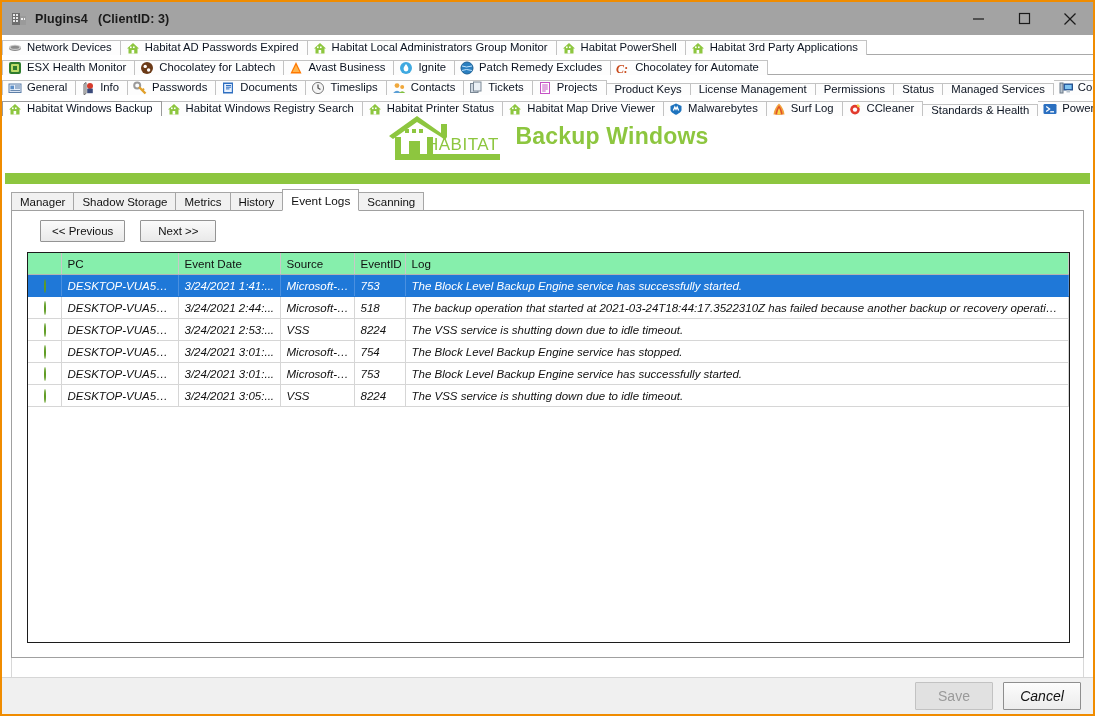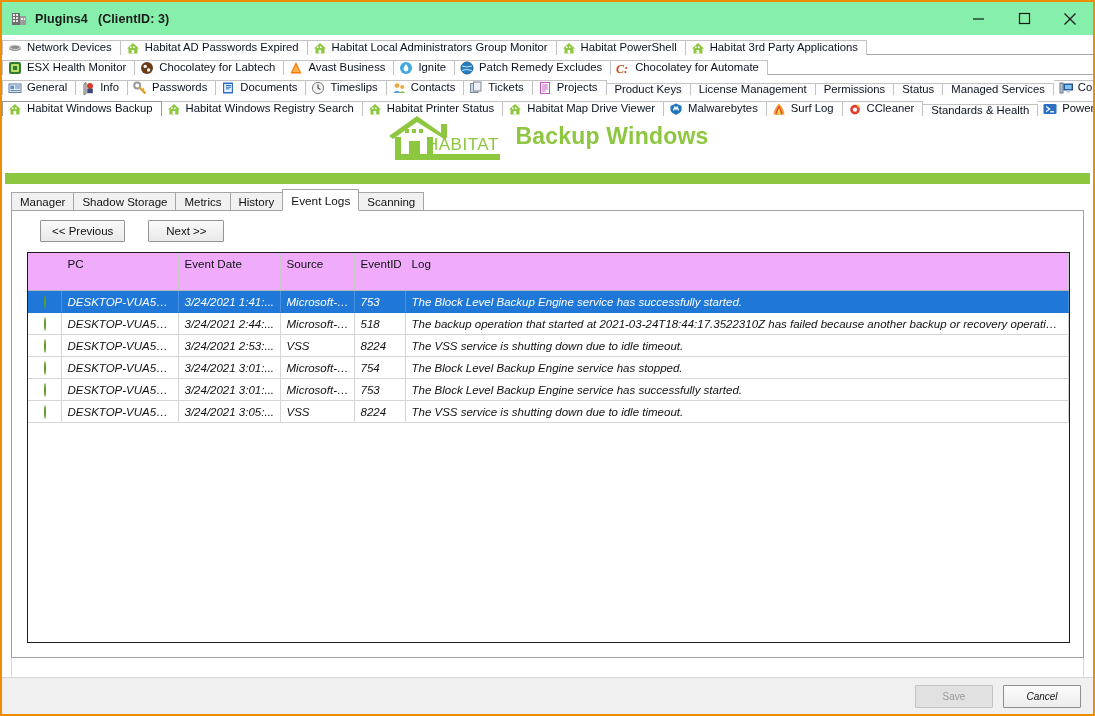--- a/index.html
+++ b/index.html
@@ -13,21 +13,21 @@
     width: 1095px;
     height: 716px;
     background: #ffffff;
     border: 2px solid #f08c00;
     overflow: hidden;
   }
 
   
   .titlebar {
     height: 33px;
-    background: #86efac;
+    background: #a3a3a3;
     display: flex;
     align-items: center;
     padding-left: 9px;
     position: relative;
   }
   .title-icon {
     width: 16px; height: 16px;
     margin-right: 8px;
     flex: 0 0 auto;
   }
@@ -176,21 +176,21 @@
     display: flex;
     align-items: center;
     justify-content: space-between;
     padding: 9px 12px 6px 28px;
   }
   .viewing {
     color: #8dc63f;
     font-weight: bold;
     font-size: 13px;
   }
-  .navbtns { display: flex; gap: 23px; }
+  .navbtns { display: flex; gap: 15px; }
   .btn {
     font-size: 11.5px;
     color: #111;
     background: linear-gradient(#fafafa, #e9e9e9);
     border: 1px solid #949494;
     padding: 4px 11px;
     min-width: 76px;
     text-align: center;
     border-radius: 1px;
   }
@@ -204,26 +204,26 @@
     overflow: hidden;
   }
   table.grid {
     width: 100%;
     border-collapse: collapse;
     table-layout: fixed;
     font-size: 11.5px;
     color: #111;
   }
   table.grid th {
-    background: #f0abfc;
+    background: #86efac;
     border-right: 1px solid #c8c8c8;
     border-bottom: 1px solid #b4b4b4;
     font-weight: normal;
     text-align: left;
-    padding: 4px 5px 20px 6px;
+    padding: 4px 5px 4px 6px;
     height: 20px;
     color: #101010;
     font-size: 11.6px;
   }
   table.grid td {
     border-right: 1px solid #d6d6d6;
     border-bottom: 1px solid #d6d6d6;
     padding: 3px 5px 3px 6px;
     height: 22px;
     overflow: hidden;
@@ -265,21 +265,21 @@
     height: 37px;
     background: #f0f0f0;
     border-top: 1px solid #d6d6d6;
     display: flex;
     align-items: center;
     justify-content: flex-end;
     padding-right: 12px;
     gap: 10px;
   }
   .fbtn {
-    font-size: 10px;
+    font-size: 14px;
     min-width: 78px;
     text-align: center;
     padding: 5px 10px;
     border: 1px solid #adadad;
     background: #e4e4e4;
     color: #111;
     border-radius: 1px;
   }
   .fbtn.disabled { color: #9a9a9a; background: #e1e1e1; border-color: #c2c2c2; }
   .fbtn.normal { background: linear-gradient(#fcfcfc, #ececec); border-color: #8e8e8e; font-style: italic; }

